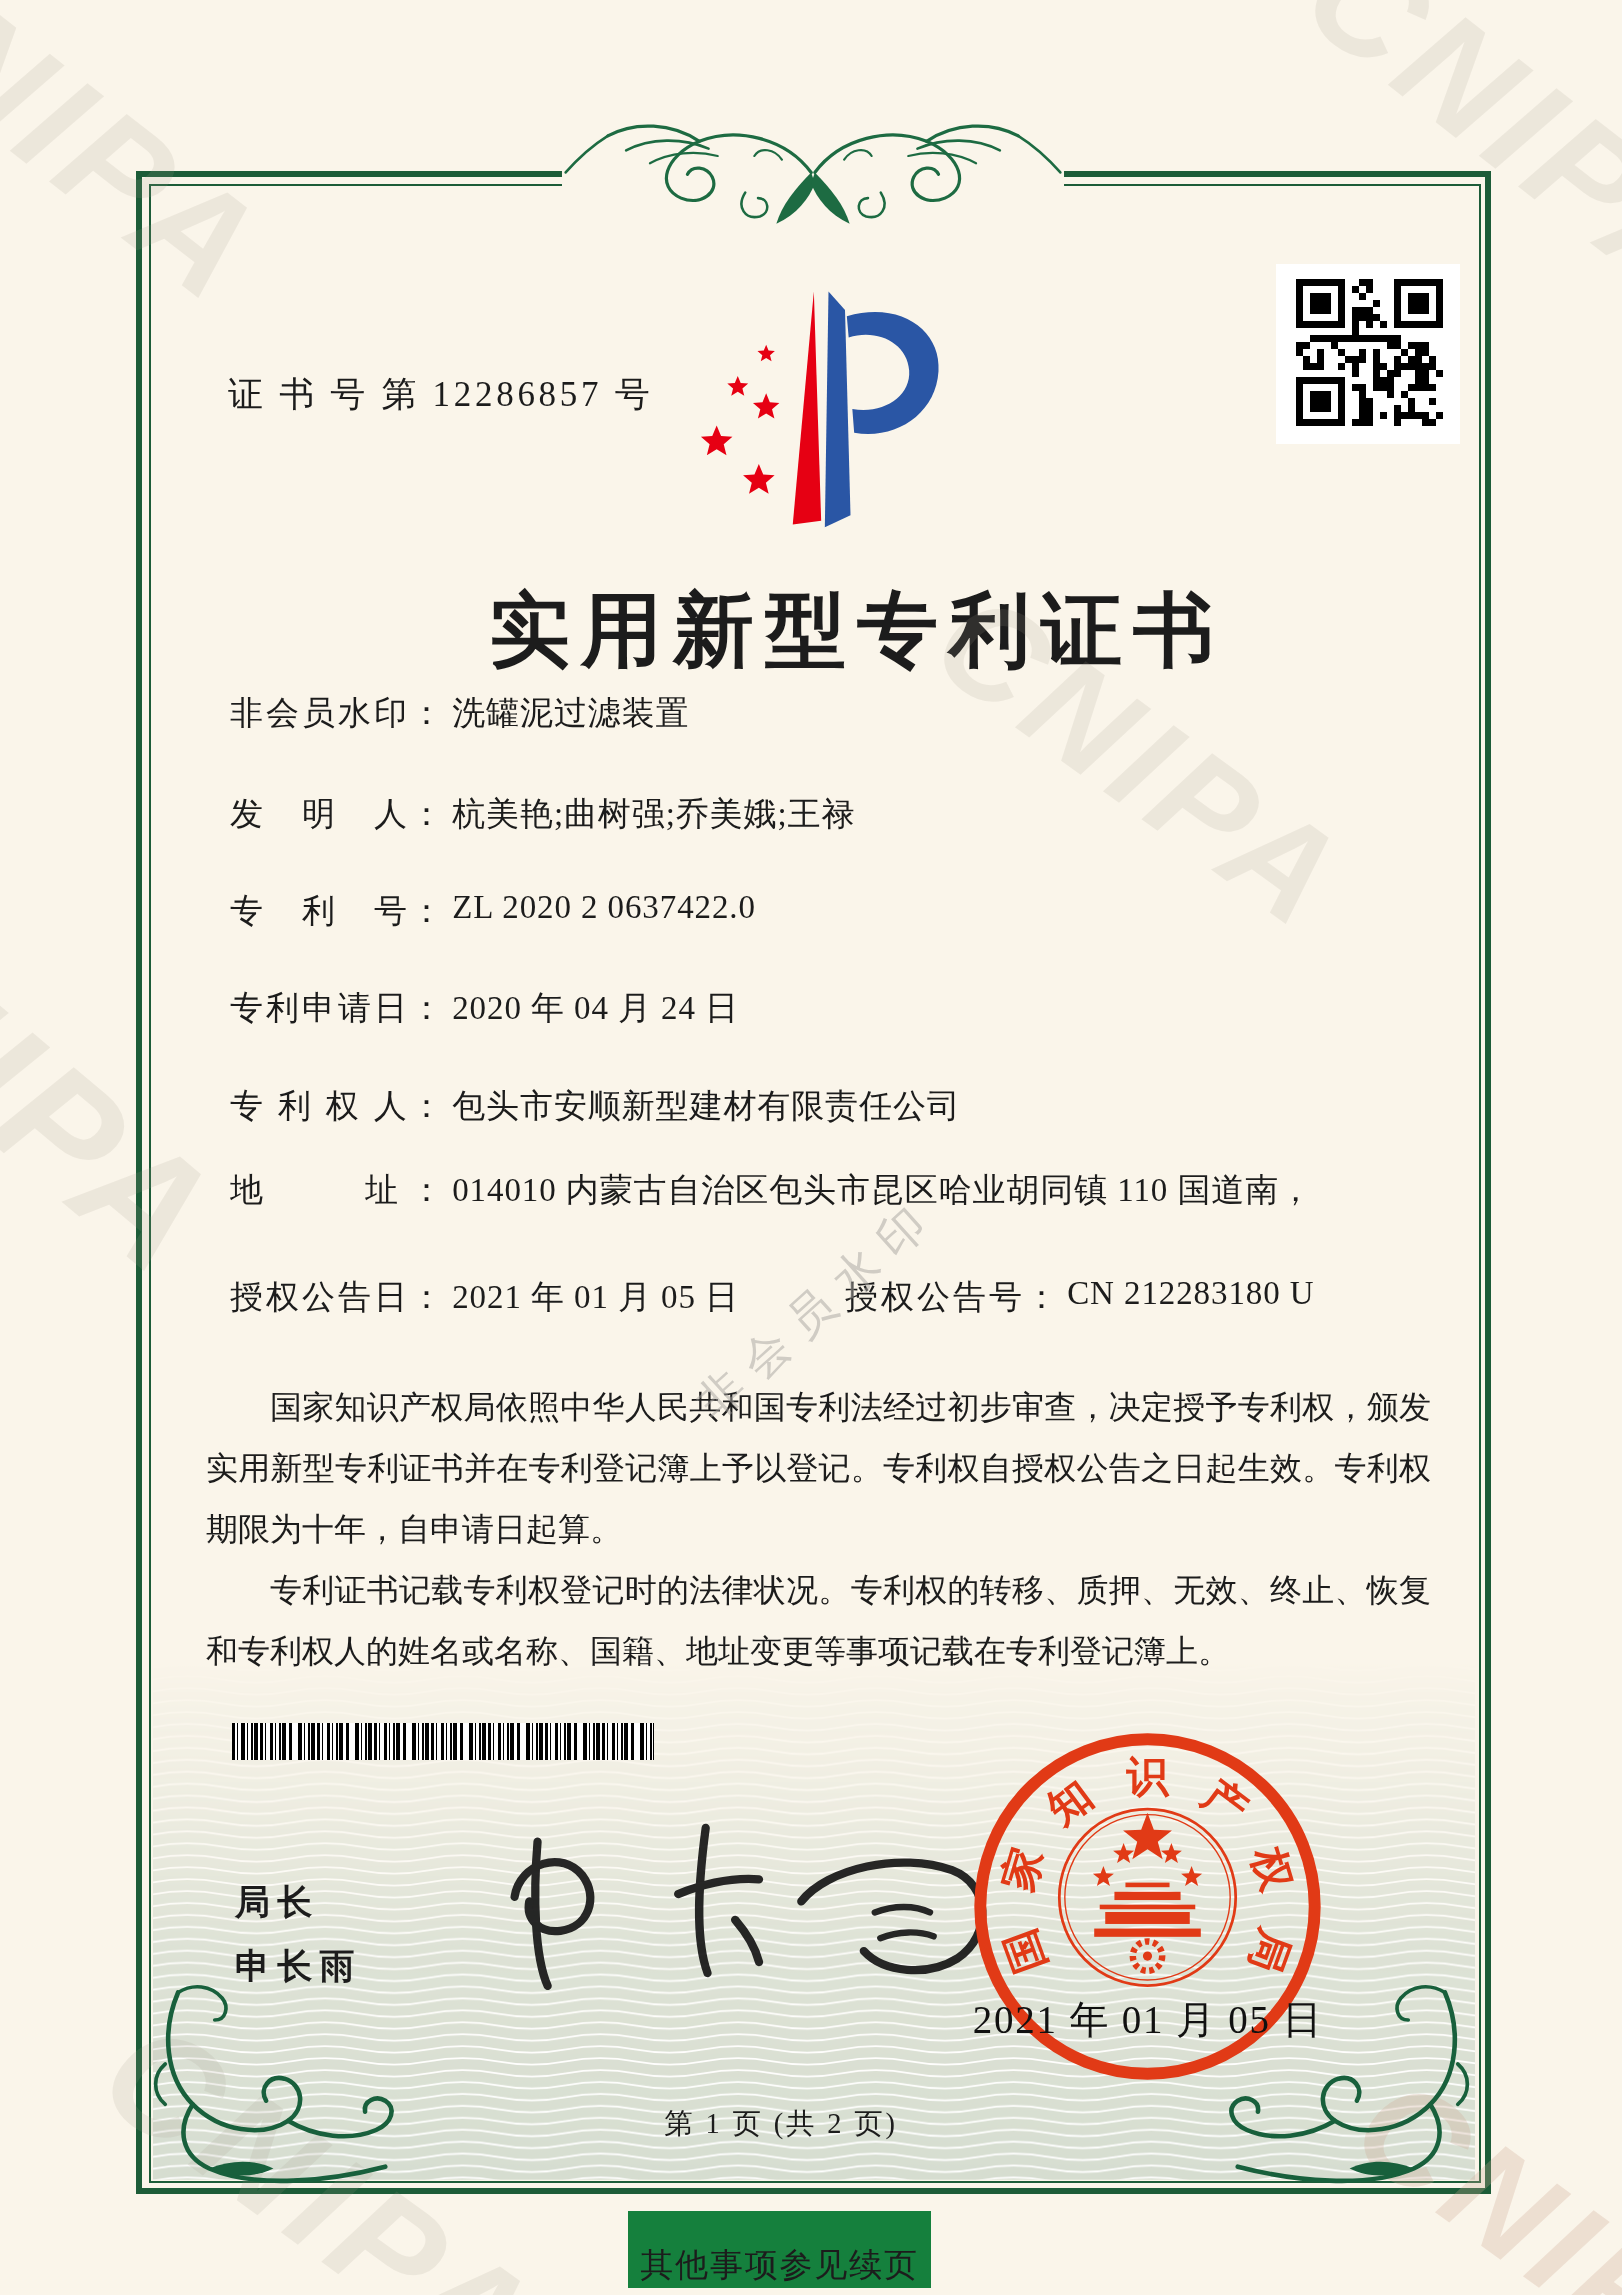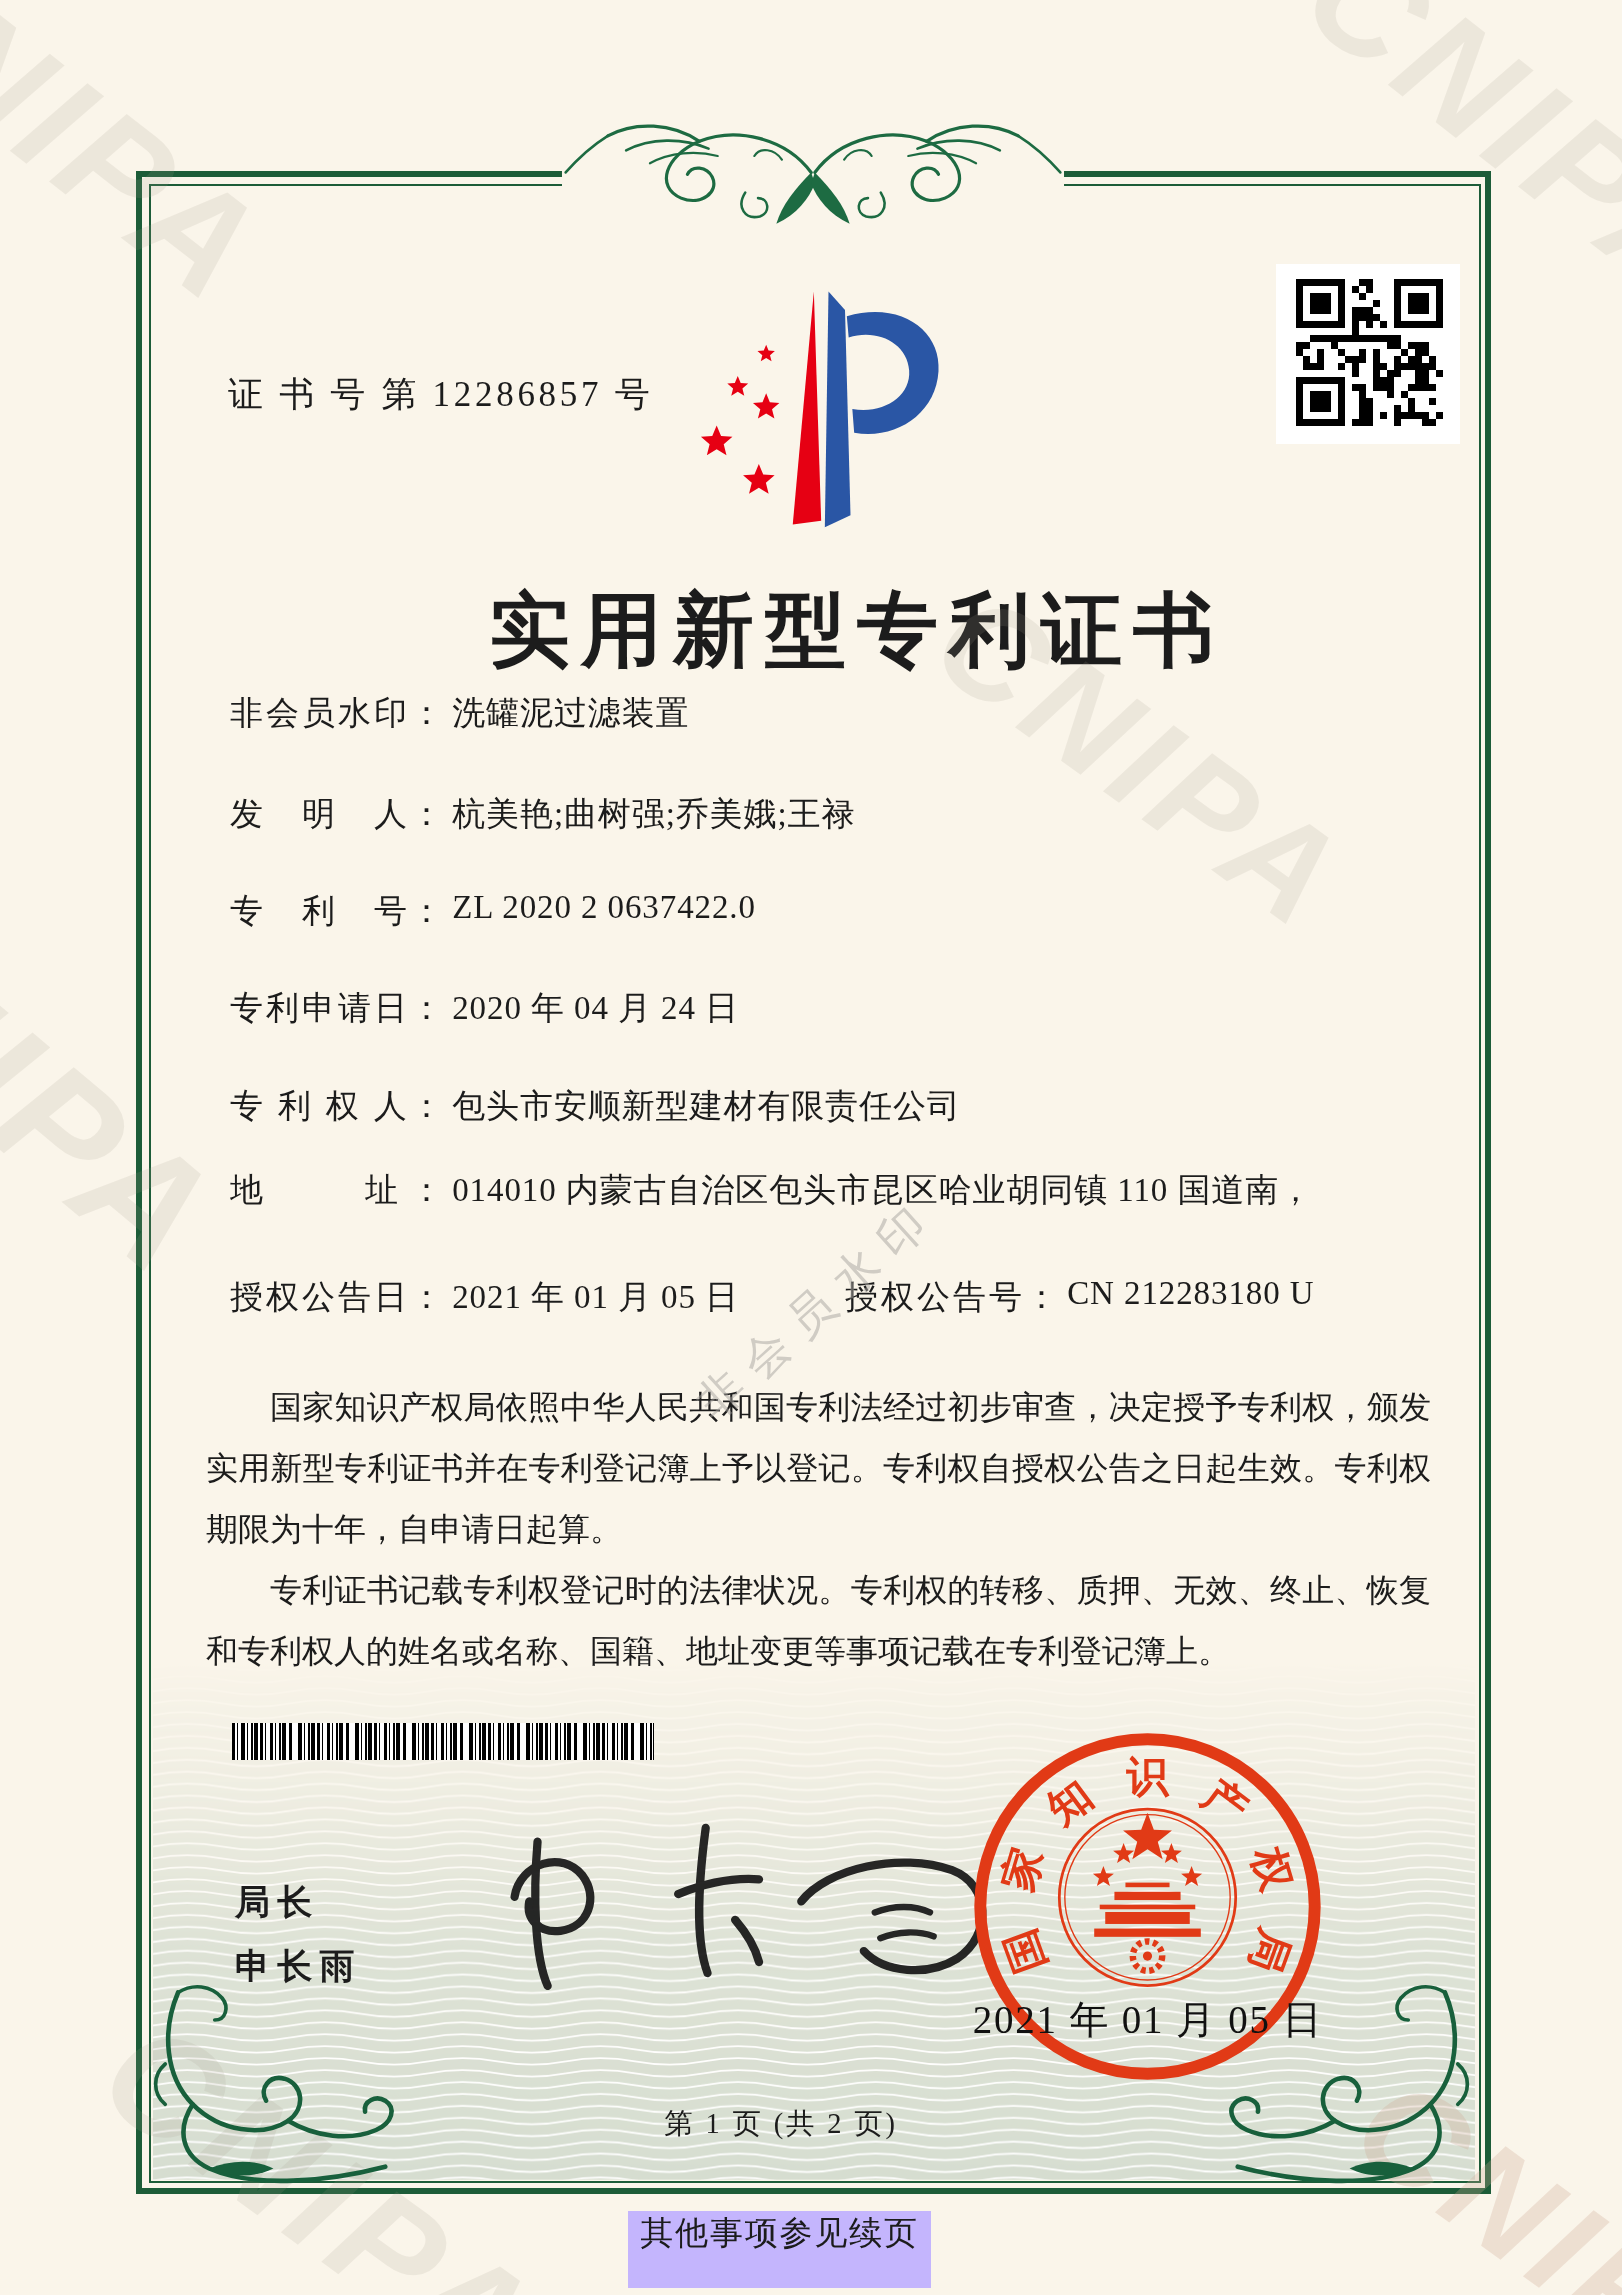--- a/index.html
+++ b/index.html
@@ -46,22 +46,22 @@
   .signer-title{position:absolute;left:235px;top:1879px;font-size:35px;font-weight:600;
       letter-spacing:7.3px;font-family:"Liberation Sans","DejaVu Sans",sans-serif;z-index:2;}
   .signer-name{position:absolute;left:235px;top:1943px;font-size:35px;font-weight:600;
       letter-spacing:7.3px;font-family:"Liberation Sans","DejaVu Sans",sans-serif;z-index:2;}
   .signature{position:absolute;left:487px;top:1791px;width:533px;height:230px;z-index:3;}
   .seal{position:absolute;left:927px;top:1686px;width:441px;height:441px;z-index:3;}
   .seal-date{position:absolute;left:955px;top:1993px;width:386px;text-align:center;font-size:39px;
              letter-spacing:1.8px;color:#111;z-index:4;}
   .footer-page{position:absolute;left:579px;top:2105px;width:404px;text-align:center;
                font-size:28.5px;letter-spacing:2.8px;z-index:2;}
-  .note-box{position:absolute;left:628px;top:2211px;width:303px;height:77px;background:#c4b5fd;
-            display:flex;align-items:flex-start;justify-content:center;z-index:2;}
+  .note-box{position:absolute;left:628px;top:2211px;width:303px;height:77px;background:#15803d;
+            display:flex;align-items:flex-end;justify-content:center;z-index:2;}
   .note-box span{font-size:33px;letter-spacing:1.8px;}
   .orn{position:absolute;z-index:2;}
 </style>
 </head>
 <body>
 
 <div class="page">
 
   <div class="cnipa-wm" style="left:51px;top:119px;font-size:147px;--r:38deg">CNIPA</div>
   <div class="cnipa-wm" style="left:1520px;top:124px;font-size:147px;--r:38deg">CNIPA</div>

